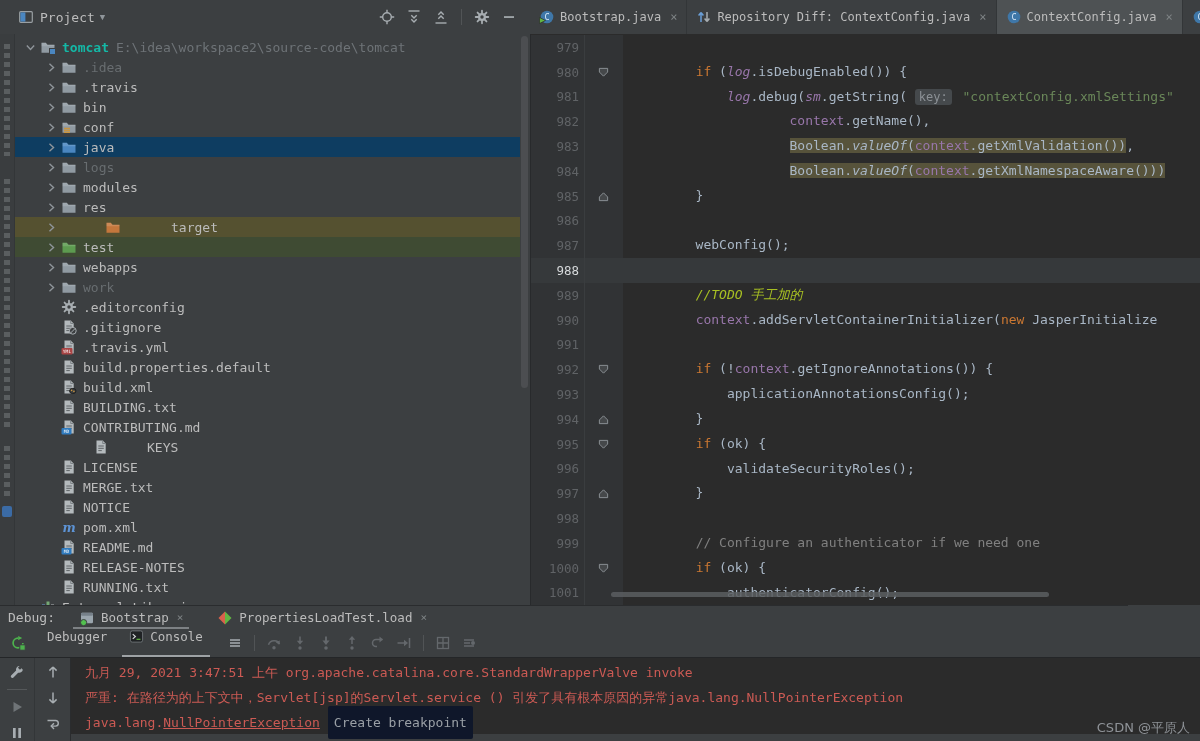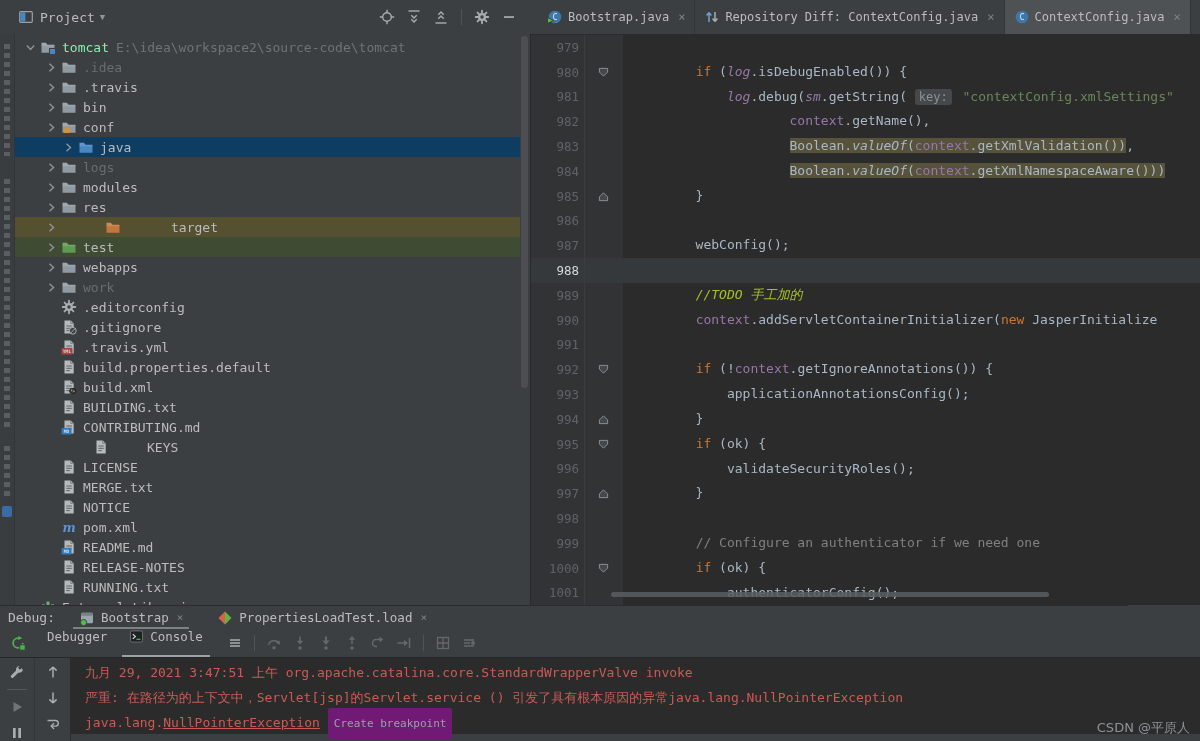--- a/index.html
+++ b/index.html
@@ -1,19 +1,19 @@
 <!DOCTYPE html>
 <html><head>
 <meta charset="utf-8">
 <style>
   html,body{margin:0;padding:0;}
   body{width:1200px;height:741px;position:relative;overflow:hidden;background:#3c3f41;
        font-family:"DejaVu Sans Mono",monospace;-webkit-font-smoothing:antialiased;}
   
-  .topbar{position:absolute;left:0;top:0;width:1200px;height:34px;background:#3c3f41;display:flex;z-index:5;gap:8px;}
+  .topbar{position:absolute;left:0;top:0;width:1200px;height:34px;background:#3c3f41;display:flex;z-index:5;}
   .pheader{width:530px;flex:none;display:flex;align-items:center;padding-left:18px;box-sizing:border-box;}
   .pwicon{display:flex;margin-right:6px;}
   .ptitle{color:#bcbcbc;font-size:13px;}
   .pchev{color:#8f959a;font-size:9px;margin-left:5px;}
   .pactions{margin-left:auto;display:flex;align-items:center;gap:9px;padding-right:12px;}
   .icbtn{background:none;border:0;padding:0;width:18px;height:18px;display:flex;align-items:center;justify-content:center;}
   .vsep{width:1px;height:16px;background:#515456;margin:0 2px;}
   #tabs{flex:1;display:flex;height:34px;overflow:hidden;}
   .etab{display:flex;align-items:center;gap:5px;padding:0 9px;font-size:12px;color:#bcbcbc;
         border-right:1px solid #333638;background:#3c3f41;white-space:nowrap;flex:none;}
@@ -27,21 +27,21 @@
   .stripe .ddot{position:absolute;left:2px;top:472px;width:10px;height:11px;border-radius:2px;background:#3b6ba5;}
   
   #tree{position:absolute;left:15px;top:34px;width:505px;height:571px;overflow:hidden;padding-top:3px;box-sizing:border-box;background:#3c3f41;}
   .trow{height:20px;display:flex;align-items:center;font-size:13px;color:#bcbcbc;white-space:nowrap;}
   .trow.sel{background:#0e3d61;}
   .trow.tint-excluded{background:#555130;}
   .trow.tint-test{background:#3f4b33;}
   .chevslot{width:19px;flex:none;display:inline-flex;justify-content:center;}
   .ticon{width:21px;flex:none;display:inline-flex;}
   .tlabel{margin-left:1px;}
-  .tlabel.bold{font-weight:normal;color:#86efac;}
+  .tlabel.bold{font-weight:bold;color:#14b8a6;}
   .tlabel.dim{color:#686d70;}
   .tsuffix{color:#6e7377;margin-left:7px;}
   .vscroll{position:absolute;left:521px;top:36px;width:7px;height:352px;background:#56595c;border-radius:4px;opacity:.6;}
   
   #editor{position:absolute;left:530px;top:34px;width:670px;height:571px;background:#2b2b2b;overflow:hidden;
           border-left:1px solid #282a2c;box-sizing:border-box;padding-top:1px;}
   .cl{display:flex;height:24.8px;}
   .cl.cur{background:#36393b;}
   .gut{width:92px;flex:none;display:flex;background:#313335;}
   .cl.cur .gut{background:#36393b;}
@@ -73,21 +73,21 @@
   .conwrap{position:absolute;left:0;top:657px;width:1200px;height:77px;background:#2b2b2b;border-top:1px solid #242628;box-sizing:border-box;}
   .ccol{position:absolute;top:0;height:84px;background:#3c3f41;display:flex;flex-direction:column;align-items:center;
         padding-top:5px;gap:8px;box-sizing:border-box;}
   .ccol1{left:0;width:35px;border-right:1px solid #333638;}
   .ccol2{left:35px;width:36px;border-right:1px solid #2a2c2e;}
   .hsep{width:20px;height:1px;background:#55585a;flex:none;}
   #console{position:absolute;left:71px;top:0;width:1129px;height:84px;overflow:hidden;padding:2px 0 0 14px;box-sizing:border-box;}
   .conln{font-size:13px;line-height:25px;white-space:pre;}
   .cs-red{color:#cc5a54;} .cs-redu{color:#cc5a54;text-decoration:underline;}
   .cs-blue{color:#5d9bd3;text-decoration:underline;}
-  .cs-chip{background:#701a75;color:#9aa0a6;border-radius:2px;padding:9px 6px;margin-left:8px;font-size:11px;}
+  .cs-chip{background:#0f172a;color:#9aa0a6;border-radius:2px;padding:9px 6px;margin-left:8px;font-size:13px;}
   .watermark{position:absolute;right:10px;top:719px;color:#8f9398;font-size:13px;font-family:"DejaVu Sans",sans-serif;z-index:9;}
 </style>
 </head>
 <body>
 
 <header class="topbar">
   <div class="pheader">
     <span class="pwicon">
         <svg width="16" height="16" viewBox="0 0 16 16" xmlns="http://www.w3.org/2000/svg">
           <rect x="1.7" y="2.7" width="12.6" height="10.6" rx="1" fill="none" stroke="#9aa0a4" stroke-width="1.2"></rect>
@@ -266,21 +266,21 @@
         <svg width="16" height="16" viewBox="0 0 16 16" xmlns="http://www.w3.org/2000/svg">
           <path d="M1.5 3.8h4.3l1.7 1.9h7v8h-13z" fill="#909aa2"></path>
           <path d="M1.5 3.8h4.3l1.7 1.9h7v1.5h-13z" fill="rgba(255,255,255,.14)"></path>
           <g stroke="#c99540" stroke-width="1.3">
             <path d="M3 9.5h6M3 11.5h6M3 13.4h6"></path>
           </g>
         </svg>
       </span>
       <span class="tlabel">conf</span>
     </div>
-    <div class="trow sel" style="padding-left: 44px;">
+    <div class="trow sel" style="padding-left: 27px;">
       <span class="chevslot">
         <svg width="13" height="13" viewBox="0 0 16 16" xmlns="http://www.w3.org/2000/svg">
           <path d="M5.5 3.5l5 4.5-5 4.5" stroke="#8f959a" stroke-width="1.7" fill="none"></path>
         </svg>
       </span>
       <span class="ticon">
         <svg width="16" height="16" viewBox="0 0 16 16" xmlns="http://www.w3.org/2000/svg">
           <path d="M1.5 3.8h4.3l1.7 1.9h7v8h-13z" fill="#4a86c0"></path>
           <path d="M1.5 3.8h4.3l1.7 1.9h7v1.5h-13z" fill="rgba(255,255,255,.14)"></path>
         </svg>

